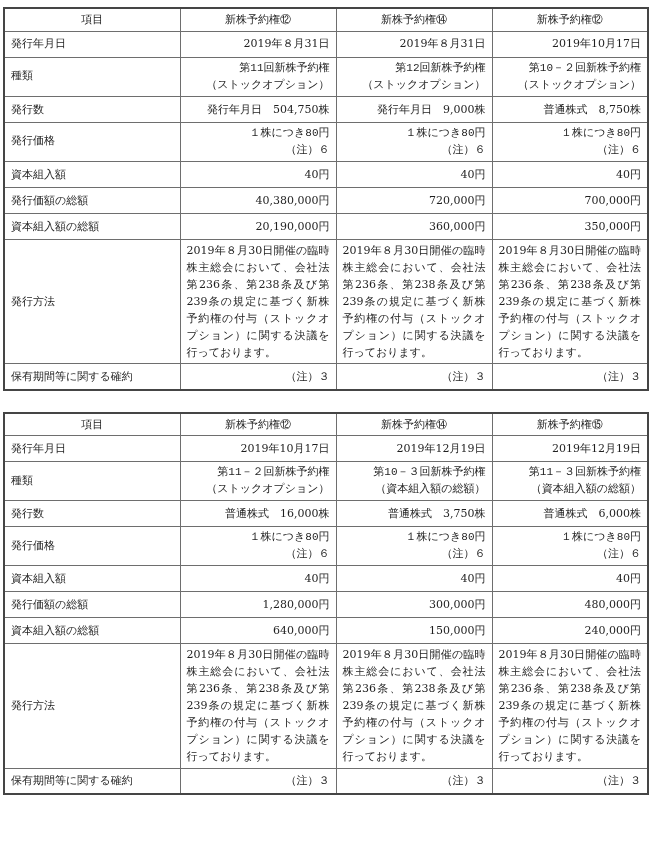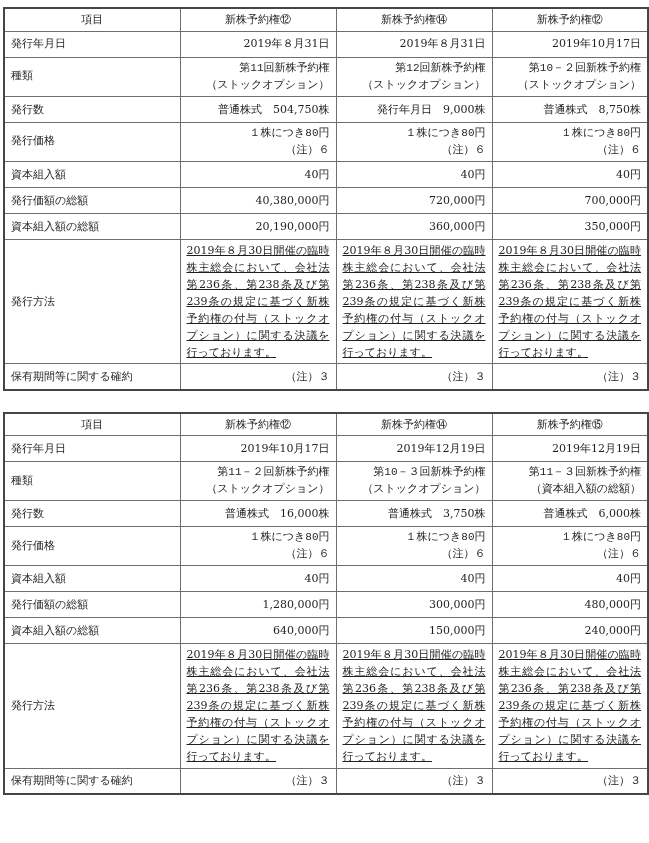--- a/index.html
+++ b/index.html
@@ -43,21 +43,20 @@
   th.lbl {
     text-align: left;
     padding-left: 9px;
   }
   td.val { text-align: right; }
   td.method-cell {
     text-align: justify;
     line-height: 17.5px;
     padding: 5px 8px;
     vertical-align: top;
-    text-decoration: underline;
   }
 </style>
 </head>
 <body>
 
 <div class="page">
 
   <table class="warrant">
     <colgroup>
       <col class="c-label">
@@ -84,21 +83,21 @@
         <th class="lbl">種類</th>
         <td class="val">第11回新株予約権
 （ストックオプション）</td>
         <td class="val">第12回新株予約権
 （ストックオプション）</td>
         <td class="val">第10－２回新株予約権
 （ストックオプション）</td>
       </tr>
       <tr class="h-single">
         <th class="lbl">発行数</th>
-        <td class="val">普通株式　504,750株</td>
+        <td class="val">発行年月日　504,750株</td>
         <td class="val">発行年月日　9,000株</td>
         <td class="val">普通株式　8,750株</td>
       </tr>
       <tr class="h-double">
         <th class="lbl">発行価格</th>
         <td class="val">１株につき80円
 （注）６</td>
         <td class="val">１株につき80円
 （注）６</td>
         <td class="val">１株につき80円
@@ -157,21 +156,21 @@
         <th class="lbl">発行年月日</th>
         <td class="val">2019年10月17日</td>
         <td class="val">2019年12月19日</td>
         <td class="val">2019年12月19日</td>
       </tr>
       <tr class="h-double">
         <th class="lbl">種類</th>
         <td class="val">第11－２回新株予約権
 （ストックオプション）</td>
         <td class="val">第10－３回新株予約権
-（ストックオプション）</td>
+（資本組入額の総額）</td>
         <td class="val">第11－３回新株予約権
 （資本組入額の総額）</td>
       </tr>
       <tr class="h-single">
         <th class="lbl">発行数</th>
         <td class="val">普通株式　16,000株</td>
         <td class="val">普通株式　3,750株</td>
         <td class="val">普通株式　6,000株</td>
       </tr>
       <tr class="h-double">

